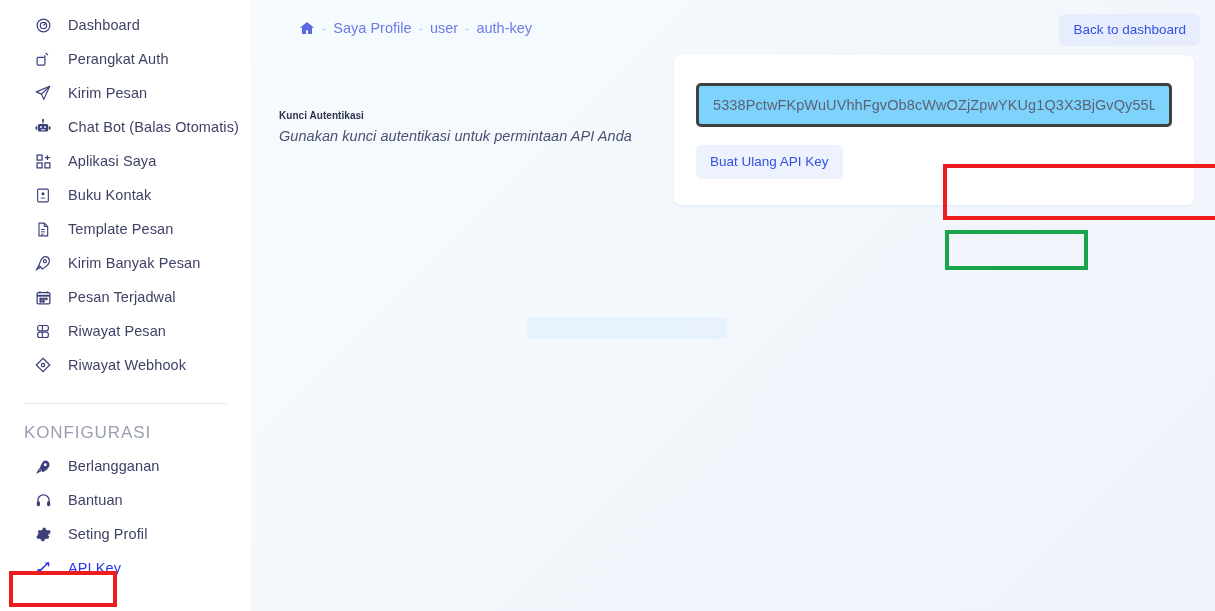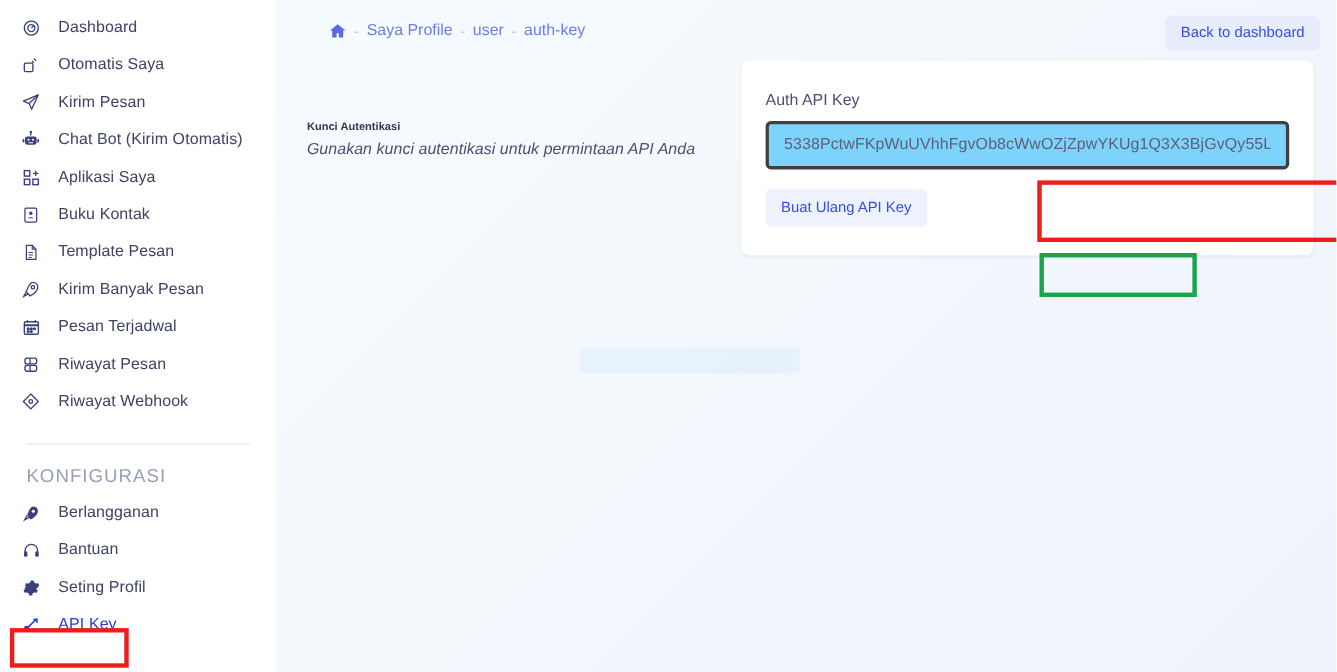--- a/index.html
+++ b/index.html
@@ -22,21 +22,21 @@
     height: 611px;
     background: #ffffff;
     flex: 0 0 251px;
     padding-top: 8px;
   }
   .nav-list { list-style: none; }
   .nav-item {
     display: flex;
     align-items: center;
     height: 34px;
-    padding-left: 17px;
+    padding-left: 32px;
     cursor: pointer;
   }
   .nav-icon {
     width: 22px; height: 22px;
     flex: 0 0 22px;
     display: flex; align-items: center; justify-content: center;
     color: #3b3f7a;
   }
   .nav-icon svg { display: block; }
   .nav-label {
@@ -225,21 +225,21 @@
         <span class="nav-label">Dashboard</span>
       </li>
 
       <li class="nav-item">
         <span class="nav-icon">
           <svg width="17" height="17" viewBox="0 0 24 24" fill="none" stroke="currentColor" stroke-width="1.7">
               <rect x="3" y="9" width="11" height="11" rx="1.5"></rect>
               <path d="M15 8.5a6 6 0 00-2-2M18 6a9.5 9.5 0 00-3-3"></path>
             </svg>
         </span>
-        <span class="nav-label">Otomatis Saya</span>
+        <span class="nav-label">Perangkat Auth</span>
       </li>
 
       <li class="nav-item">
         <span class="nav-icon">
           <svg width="18" height="18" viewBox="0 0 24 24" fill="none" stroke="currentColor" stroke-width="1.6" stroke-linejoin="round">
               <path d="M21 3L3 10.5l7 3 3 7L21 3z"></path>
               <path d="M10 13.5L21 3"></path>
             </svg>
         </span>
         <span class="nav-label">Kirim Pesan</span>
@@ -251,21 +251,21 @@
               <rect x="5" y="8" width="14" height="10" rx="2.5"></rect>
               <rect x="11.2" y="3" width="1.6" height="4"></rect>
               <circle cx="12" cy="2.7" r="1.5"></circle>
               <rect x="2" y="11" width="2.2" height="4.5" rx="1"></rect>
               <rect x="19.8" y="11" width="2.2" height="4.5" rx="1"></rect>
               <circle cx="9.3" cy="12" r="1.3" fill="#fff"></circle>
               <circle cx="14.7" cy="12" r="1.3" fill="#fff"></circle>
               <rect x="9" y="15" width="6" height="1.4" rx=".7" fill="#fff"></rect>
             </svg>
         </span>
-        <span class="nav-label">Chat Bot (Kirim Otomatis)</span>
+        <span class="nav-label">Chat Bot (Balas Otomatis)</span>
       </li>
 
       <li class="nav-item">
         <span class="nav-icon">
           <svg width="17" height="17" viewBox="0 0 24 24" fill="none" stroke="currentColor" stroke-width="1.8">
               <rect x="3" y="3" width="7" height="7"></rect>
               <rect x="3" y="14" width="7" height="7"></rect>
               <rect x="14" y="14" width="7" height="7"></rect>
               <path d="M17.5 3v7M14 6.5h7"></path>
             </svg>
@@ -421,21 +421,20 @@
     </header>
 
     <div id="content">
       <div id="section-head">
         <h2>Kunci Autentikasi</h2>
         <p>Gunakan kunci autentikasi untuk permintaan API Anda</p>
       </div>
     </div>
 
     <div id="key-card">
-      <div id="key-label">Auth API Key</div>
       <input id="key-input" type="text" readonly="" value="5338PctwFKpWuUVhhFgvOb8cWwOZjZpwYKUg1Q3X3BjGvQy55L" style="">
       <button id="regen-btn">Buat Ulang API Key</button>
     </div>
 
     <div id="skeleton-block"></div>
 
     <div class="annot" id="annot-key-field"></div>
     <div class="annot" id="annot-regen-btn"></div>
 
   </section>

